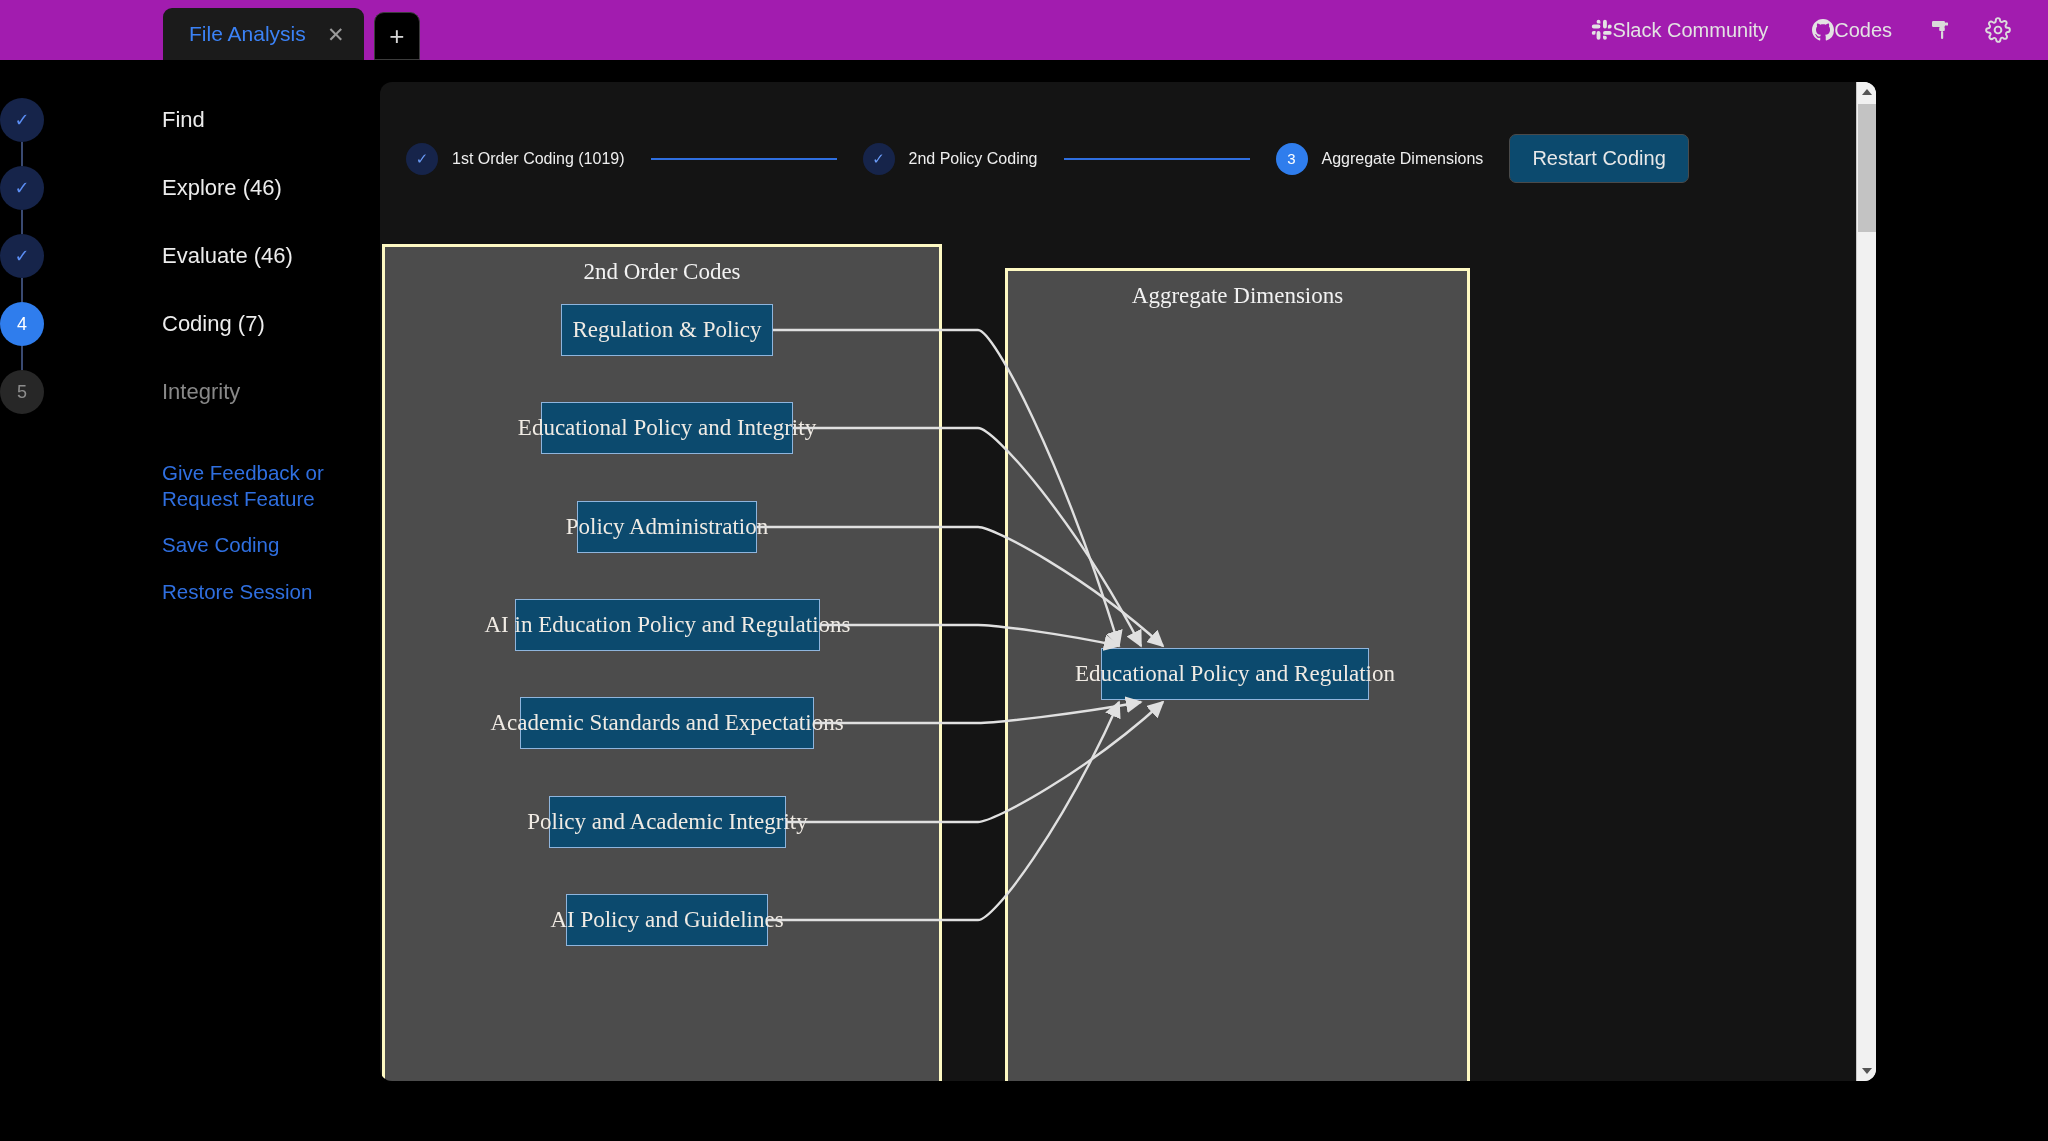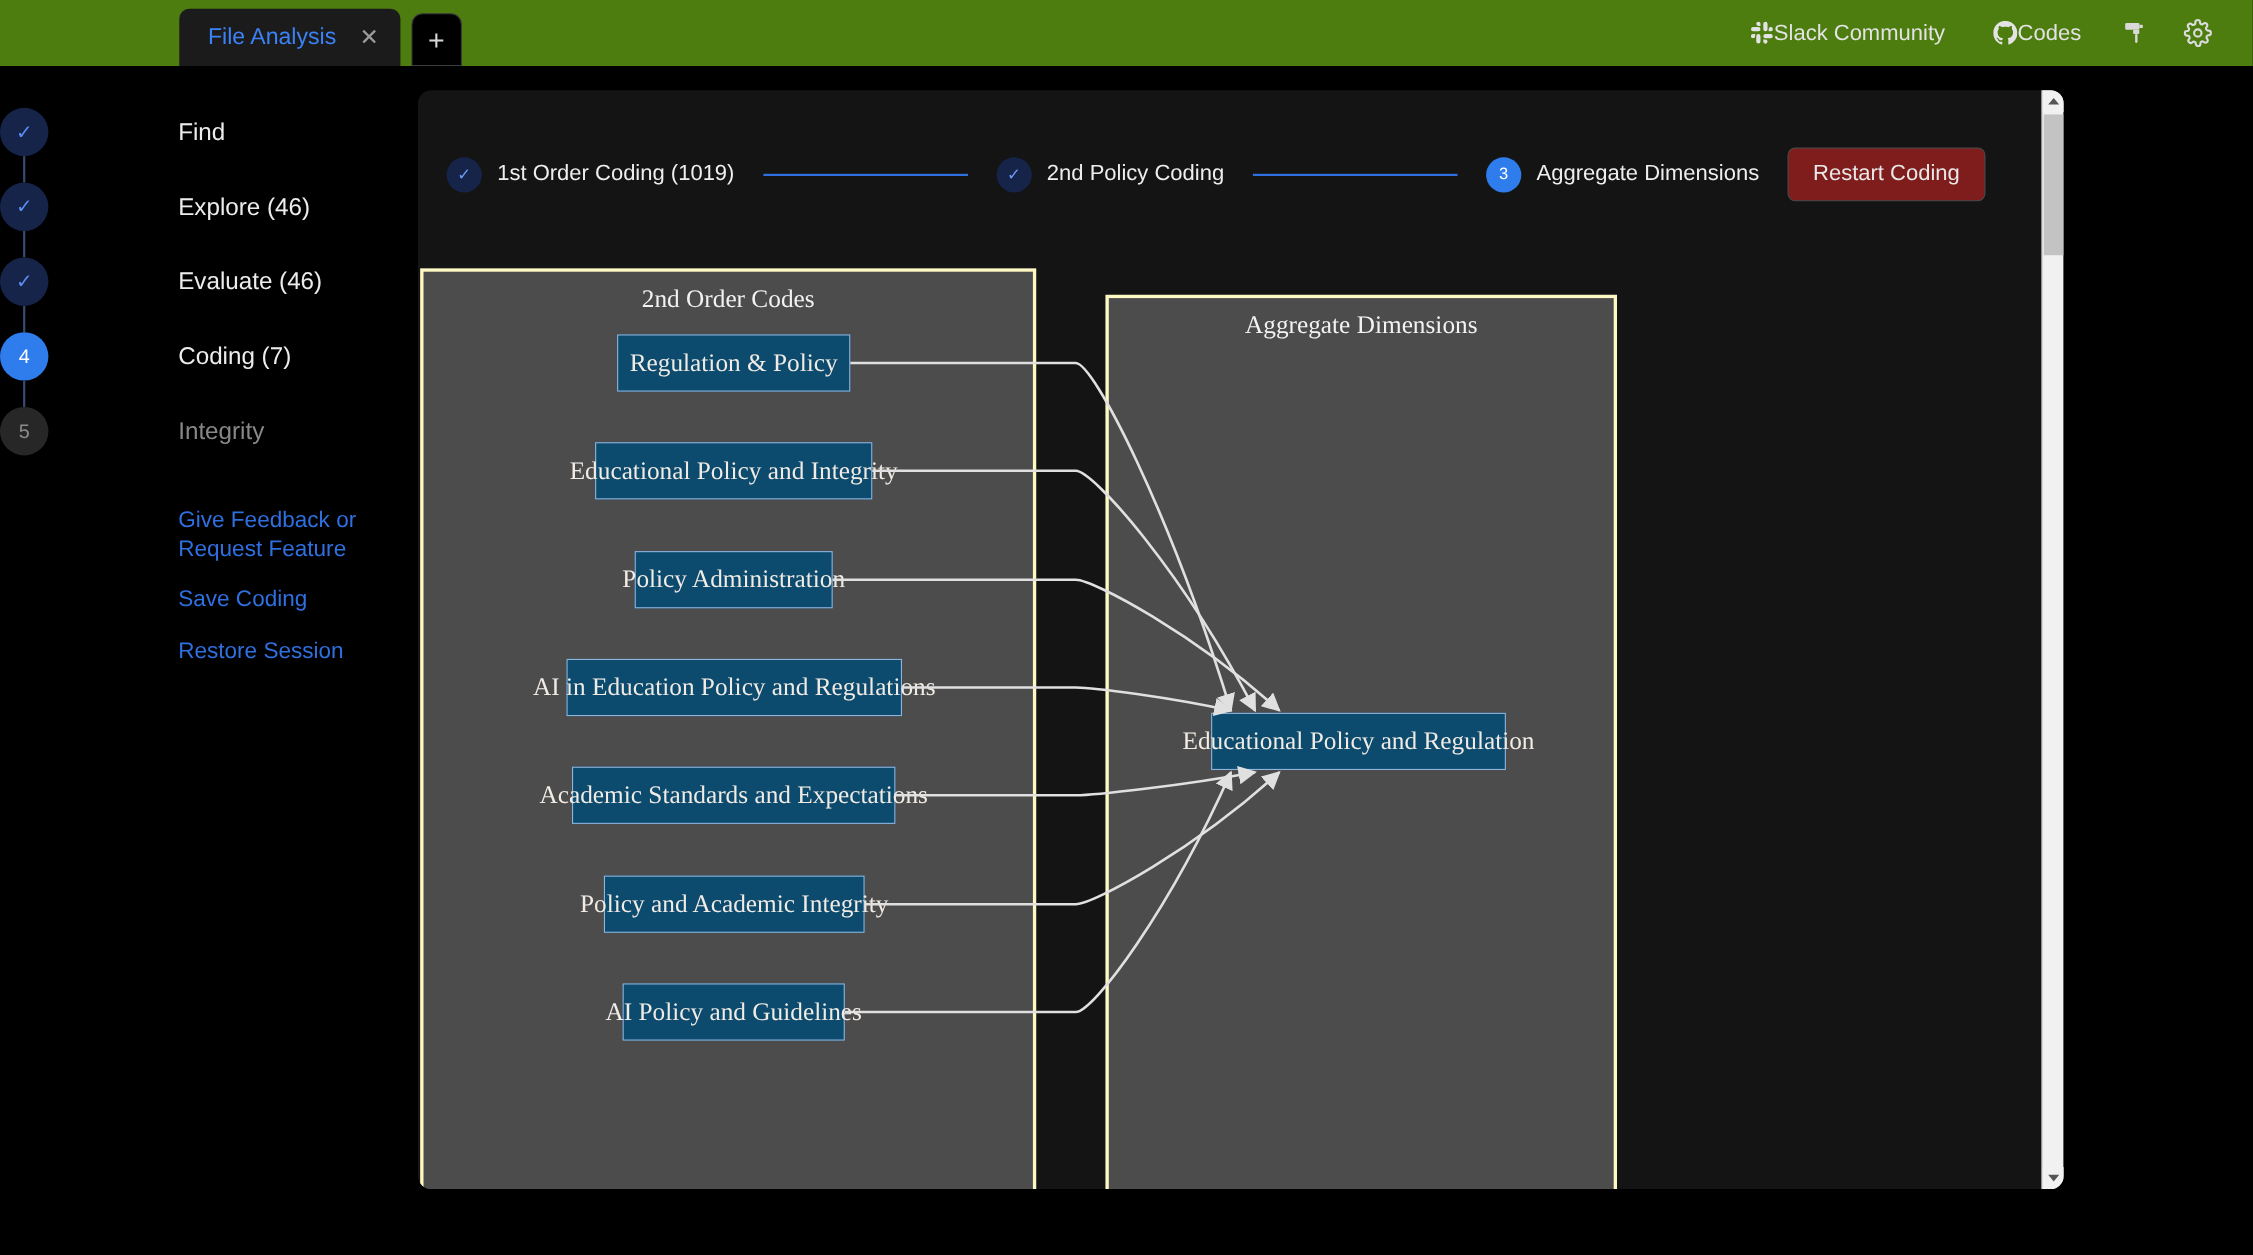--- a/index.html
+++ b/index.html
@@ -7,21 +7,21 @@
     width: 2048px; height: 1141px;
     background: #000000;
     font-family: "Liberation Sans", sans-serif;
     overflow: hidden;
   }
 
   
   .tabbar {
     position: absolute; left: 0; top: 0;
     width: 2048px; height: 60px;
-    background: #4d7c0f;
+    background: #a21caf;
     display: flex; align-items: flex-end;
   }
   .tab-active {
     margin-left: 163px;
     height: 52px; min-width: 195px;
     background: #1b1b1b;
     border-radius: 9px 9px 0 0;
     display: flex; align-items: center;
     padding: 0 18px 0 26px; gap: 20px;
   }
@@ -101,26 +101,26 @@
     position: absolute; left: 26px; top: 52px;
     display: flex; align-items: center; gap: 0;
   }
   .sc {
     width: 32px; height: 32px; border-radius: 50%;
     display: flex; align-items: center; justify-content: center;
     font-size: 15px; flex: none;
   }
   .sc.done { background: #16244a; color: #6a9bf7; }
   .sc.active { background: #2f7ded; color: #fff; }
-  .st-label { color: #eeeeee; font-size: 20px; margin-left: 14px; white-space: nowrap; }
+  .st-label { color: #eeeeee; font-size: 16px; margin-left: 14px; white-space: nowrap; }
   .st-line { width: 186px; height: 2px; background: #2f6fe0; margin: 0 26px; }
   .restart-btn {
     margin-left: 26px;
     border: 1px solid #4a4a4a; border-radius: 7px;
-    background: #7f1d1d; color: #e8e8e8;
+    background: #0c4a6e; color: #e8e8e8;
     font-size: 20px; padding: 12px 22px; white-space: nowrap;
   }
 
   
   .viewport {
     position: absolute; left: 0; top: 154px;
     width: 1478px; height: 845px; overflow: hidden;
   }
   .group {
     position: absolute; background: #4c4c4c;

